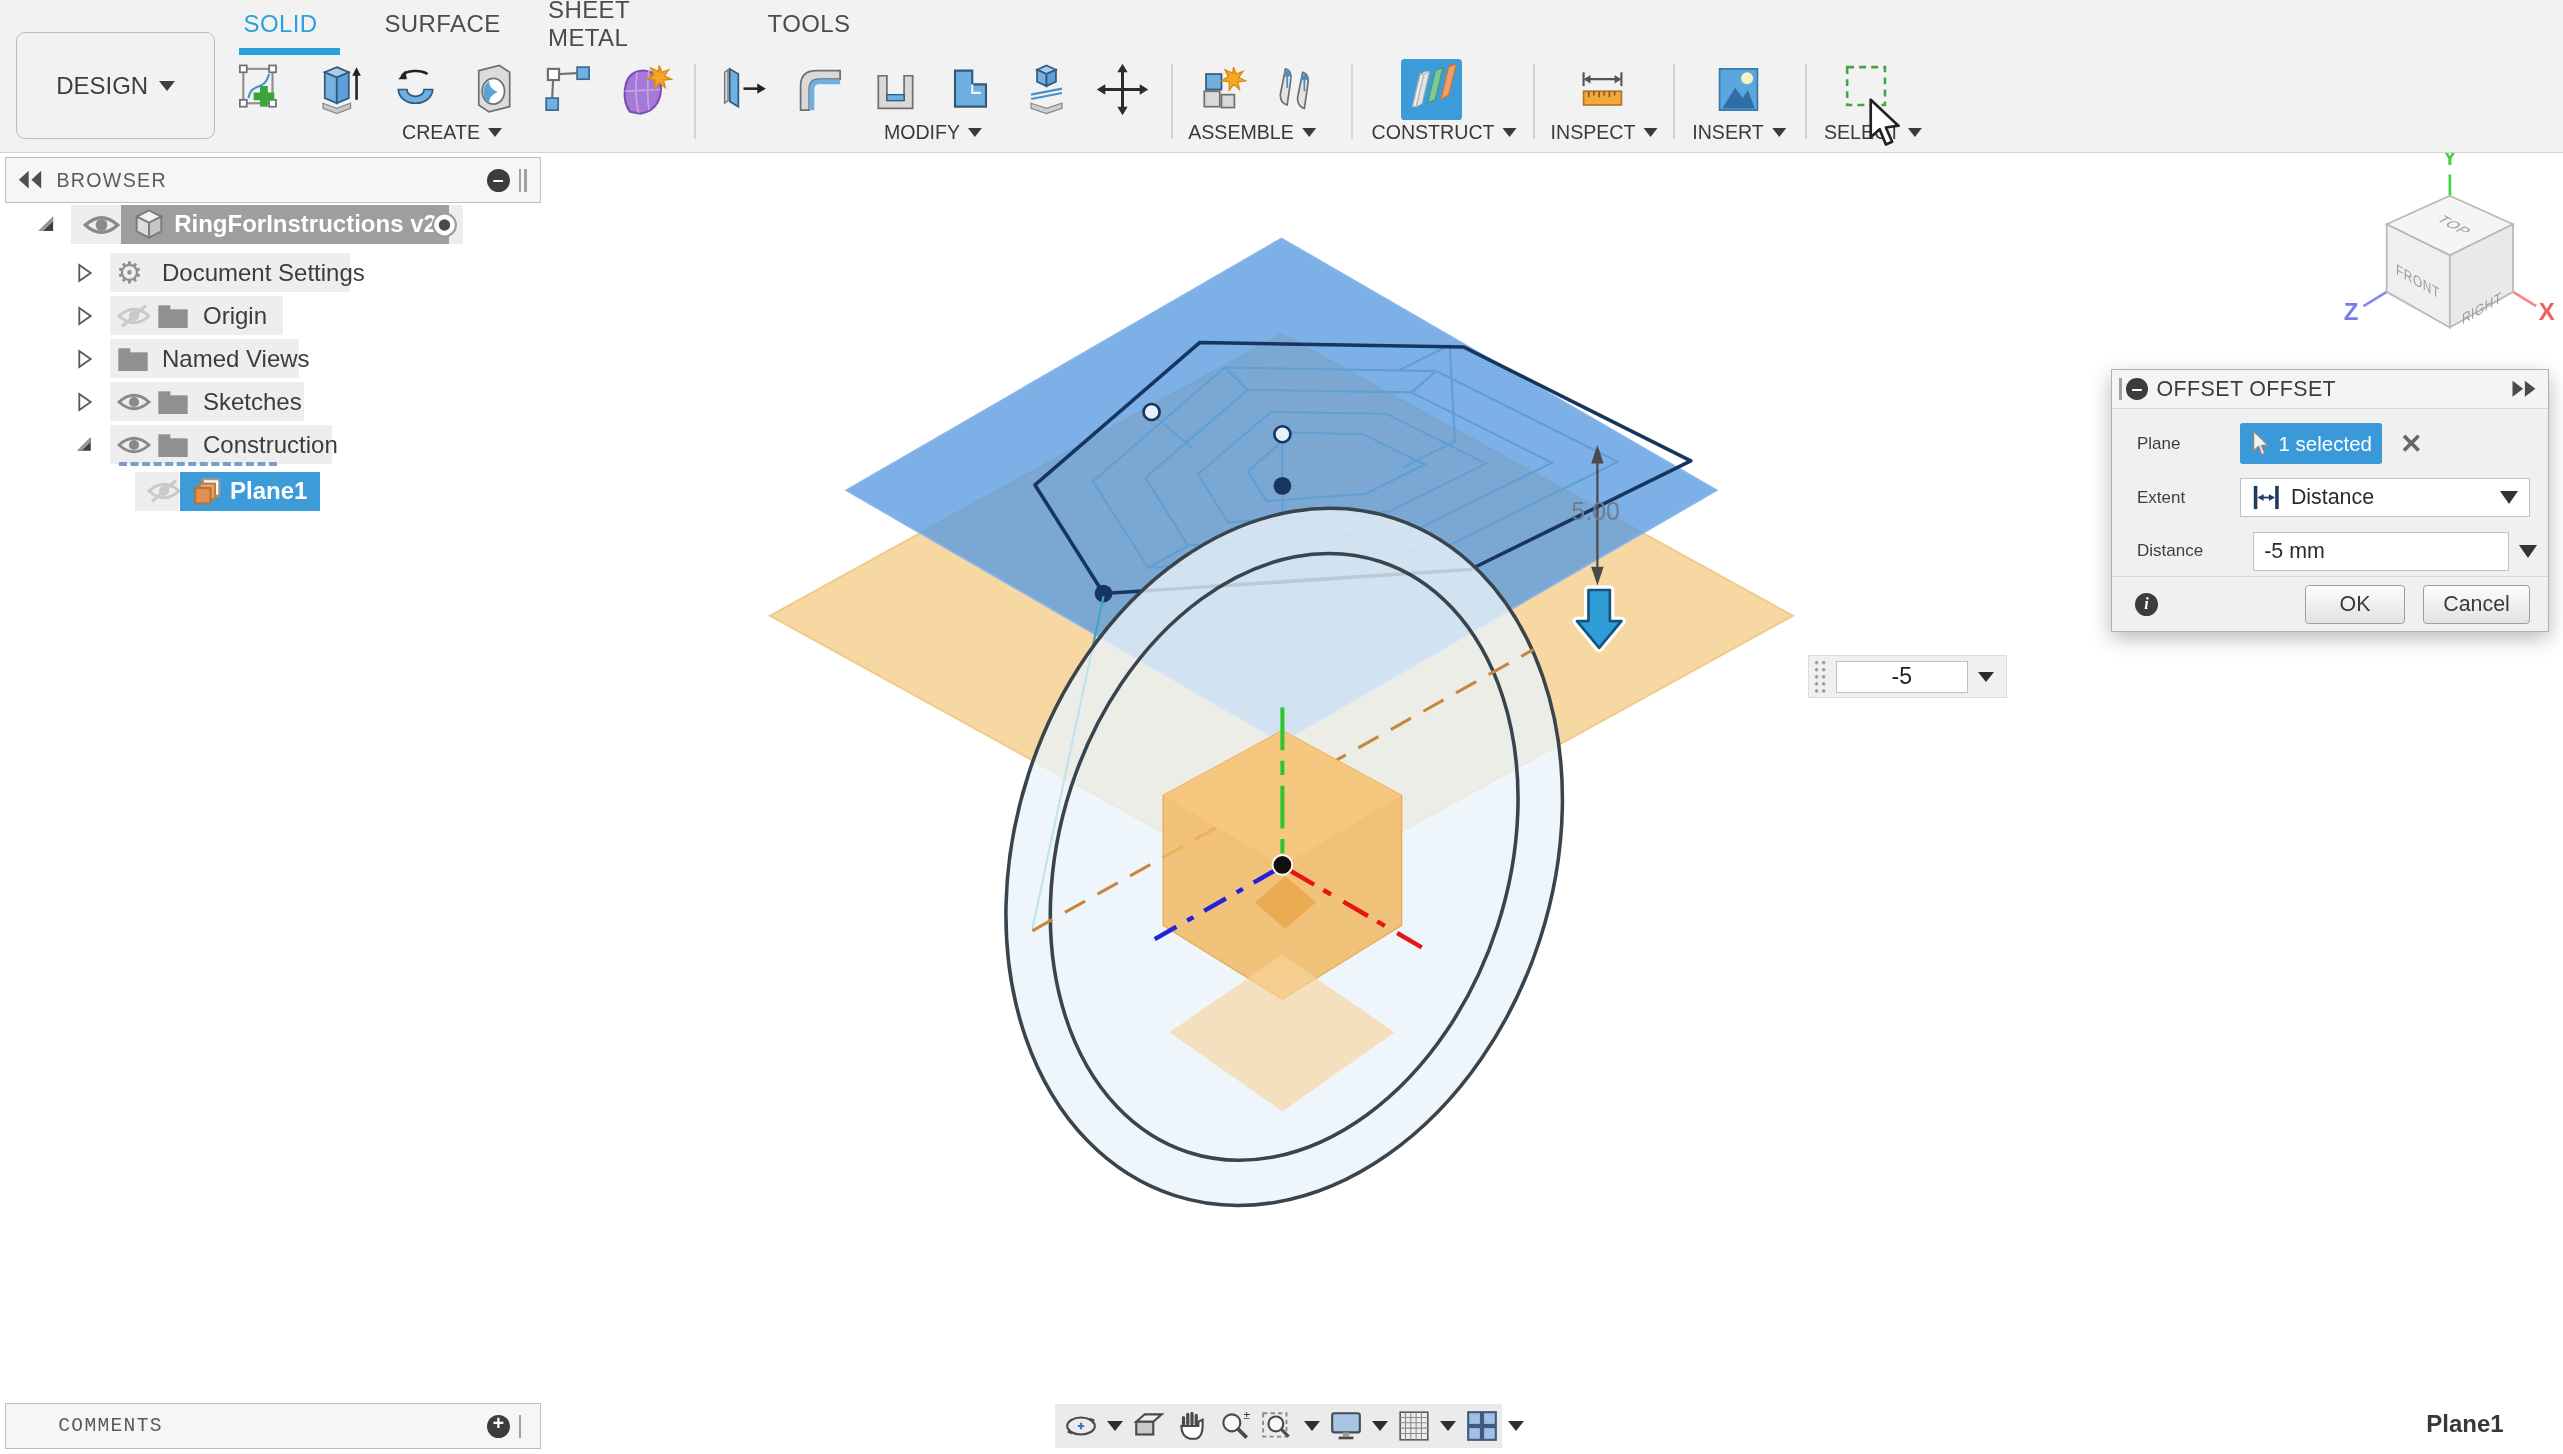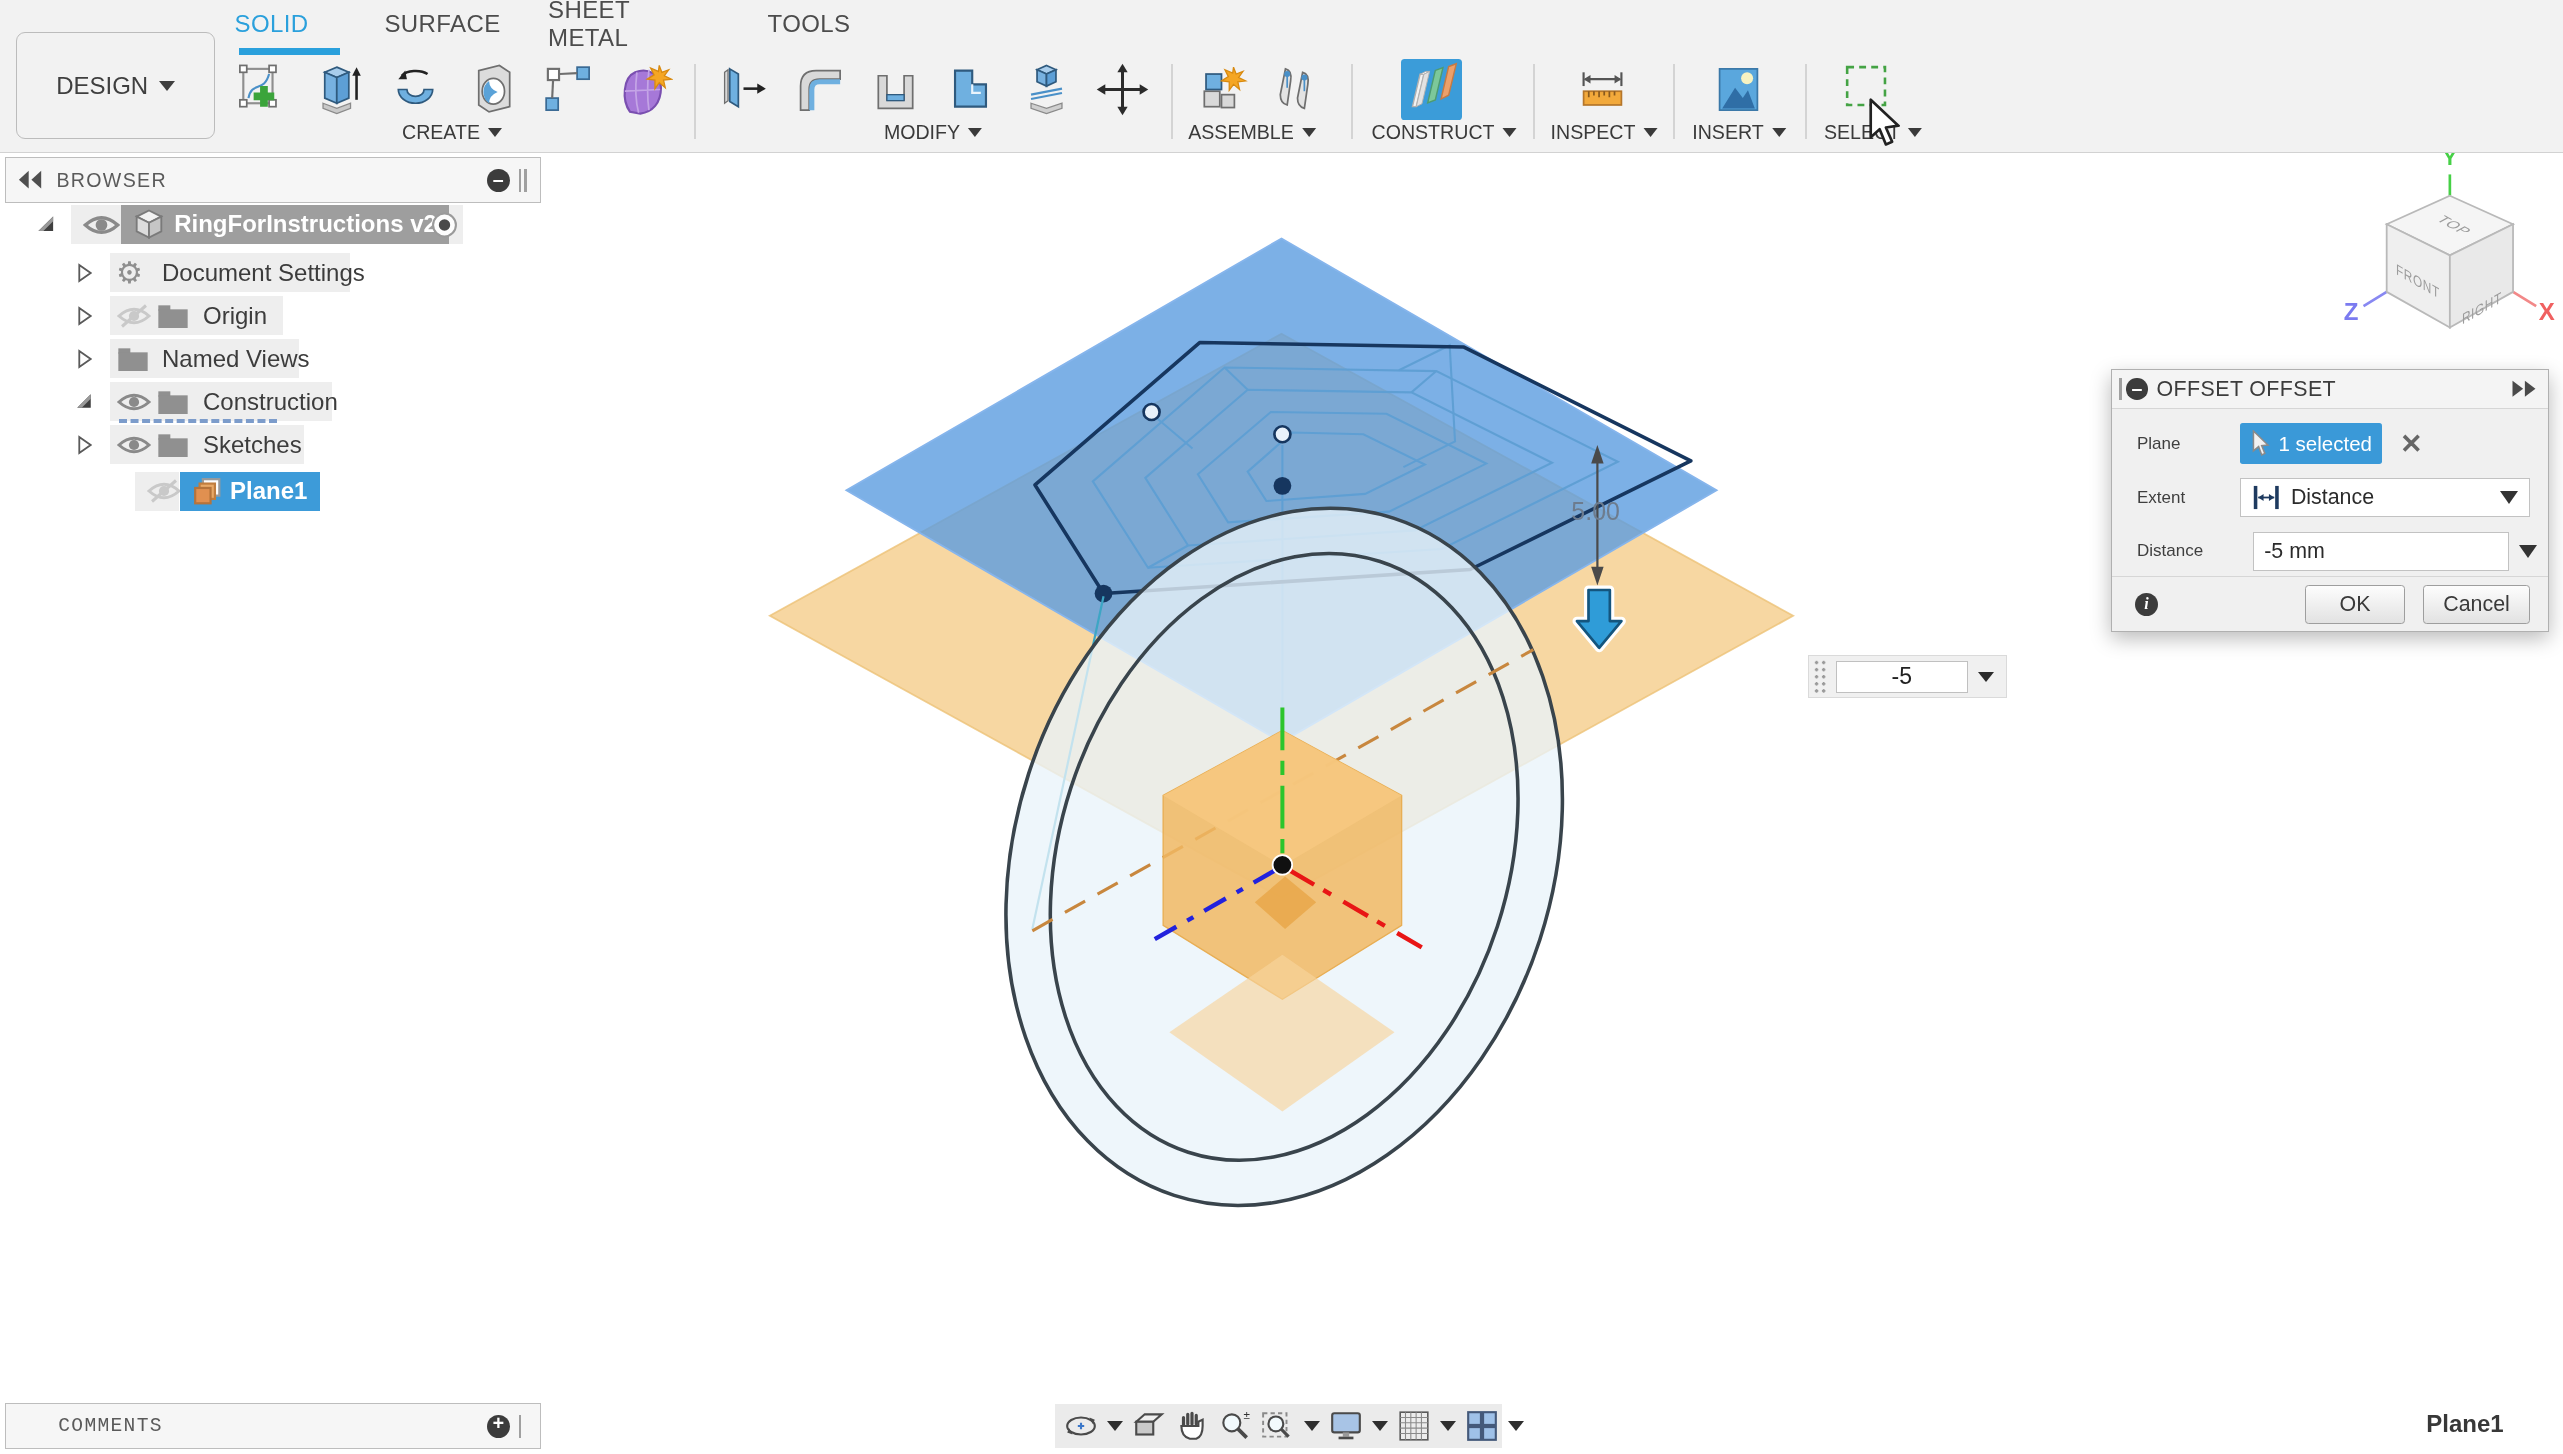--- a/index.html
+++ b/index.html
@@ -144,21 +144,21 @@
     <text x="2862" y="360" text-anchor="middle" font-size="27" font-weight="bold" fill="#f06060">X</text>
   </g>
 </svg>
 
 <div id="topbar">
   <div id="design-btn">
     <span>DESIGN</span>
       <span class="caret"></span>
   </div>
 
-  <div class="tab active" style="left:221px; width:101px;">
+  <div class="tab active" style="left:230px; width:101px;">
       <span>SOLID</span>
     </div>
   <div id="tab-underline"></div>
   <div class="tab" style="left:383px; width:119px;">
       <span>SURFACE</span>
     </div>
   <div class="tab" style="left:548px; width:162px;">
       <span>SHEET METAL</span>
     </div>
   <div class="tab" style="left:762px; width:94px;">
@@ -396,51 +396,51 @@
         <polygon points="2,1 12,8 2,15" fill="#fdfdfd" stroke="#5a5a5a" stroke-width="1.6"></polygon>
       </svg>
     <svg class="item" style="left:117px" width="32" height="27" viewBox="0 0 24 20">
         <rect x="1" y="2" width="9" height="4" fill="#909090"></rect>
         <rect x="1" y="5" width="22" height="14" fill="#909090"></rect>
       </svg>
     <span class="item rowtext" style="left:162px">Named Views</span>
   </div>
 
   <div class="trow">
+    <span class="strip" style="left:110px; width:194px;"></span>
+    <svg class="item" style="left:77px" width="16" height="21.4" viewBox="0 0 14 16">
+        <polygon points="2,1 12,8 2,15" fill="#fdfdfd" stroke="#5a5a5a" stroke-width="1.6"></polygon>
+      </svg>
+    <svg class="item" style="left:116px" width="36" height="25" viewBox="0 0 24 16">
+        <path d="M2,8 Q12,-1 22,8 Q12,17 2,8 Z" fill="none" stroke="#8a8a8a" stroke-width="2"></path>
+        <circle cx="12" cy="8" r="3.4" fill="#8a8a8a"></circle>
+      </svg>
+    <svg class="item" style="left:157px" width="32" height="27" viewBox="0 0 24 20">
+        <rect x="1" y="2" width="9" height="4" fill="#909090"></rect>
+        <rect x="1" y="5" width="22" height="14" fill="#909090"></rect>
+      </svg>
+    <span class="item rowtext" style="left:203px">Sketches</span>
+  </div>
+
+  <div class="trow">
     <span class="strip" style="left:110px; width:222px;"></span>
     <svg class="item" style="left:75px" width="18" height="18" viewBox="0 0 16 16">
         <polygon points="2,13 14,13 14,1" fill="#3f3f3f"></polygon>
         <polygon points="2,13 14,1 14,5 6,13" fill="#9a9a9a"></polygon>
       </svg>
     <svg class="item" style="left:116px" width="36" height="25" viewBox="0 0 24 16">
         <path d="M2,8 Q12,-1 22,8 Q12,17 2,8 Z" fill="none" stroke="#8a8a8a" stroke-width="2"></path>
         <circle cx="12" cy="8" r="3.4" fill="#8a8a8a"></circle>
       </svg>
     <svg class="item" style="left:157px" width="32" height="27" viewBox="0 0 24 20">
         <rect x="1" y="2" width="9" height="4" fill="#909090"></rect>
         <rect x="1" y="5" width="22" height="14" fill="#909090"></rect>
       </svg>
     <span class="item rowtext" style="left:203px">Construction</span>
     <span id="construction-dashes"></span>
-  </div>
-
-  <div class="trow">
-    <span class="strip" style="left:110px; width:194px;"></span>
-    <svg class="item" style="left:77px" width="16" height="21.4" viewBox="0 0 14 16">
-        <polygon points="2,1 12,8 2,15" fill="#fdfdfd" stroke="#5a5a5a" stroke-width="1.6"></polygon>
-      </svg>
-    <svg class="item" style="left:116px" width="36" height="25" viewBox="0 0 24 16">
-        <path d="M2,8 Q12,-1 22,8 Q12,17 2,8 Z" fill="none" stroke="#8a8a8a" stroke-width="2"></path>
-        <circle cx="12" cy="8" r="3.4" fill="#8a8a8a"></circle>
-      </svg>
-    <svg class="item" style="left:157px" width="32" height="27" viewBox="0 0 24 20">
-        <rect x="1" y="2" width="9" height="4" fill="#909090"></rect>
-        <rect x="1" y="5" width="22" height="14" fill="#909090"></rect>
-      </svg>
-    <span class="item rowtext" style="left:203px">Sketches</span>
   </div>
 
   <div class="trow" style="margin-top:3.6px">
     <span class="strip" style="left:135px; width:44px;"></span>
     <svg class="item" style="left:146px" width="36" height="25" viewBox="0 0 24 16">
         <path d="M2,8 Q12,-1 22,8 Q12,17 2,8 Z" fill="none" stroke="#c9c9c9" stroke-width="2"></path>
         <circle cx="12" cy="8" r="3.4" fill="#c9c9c9"></circle>
         <line x1="4" y1="15" x2="20" y2="1" stroke="#c9c9c9" stroke-width="2"></line>
       </svg>
     <span class="hl-blue">

